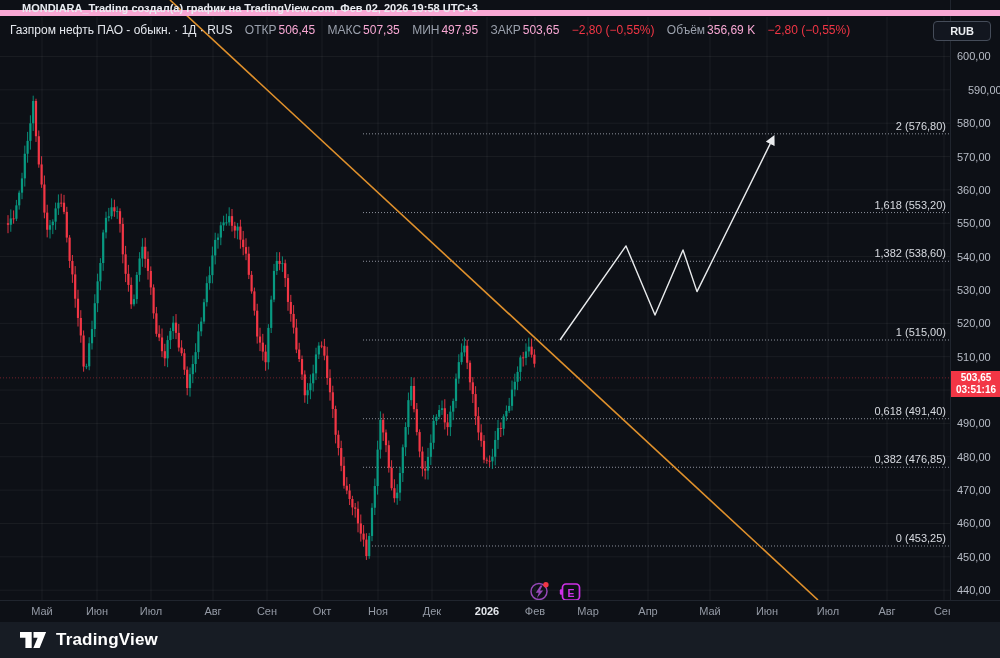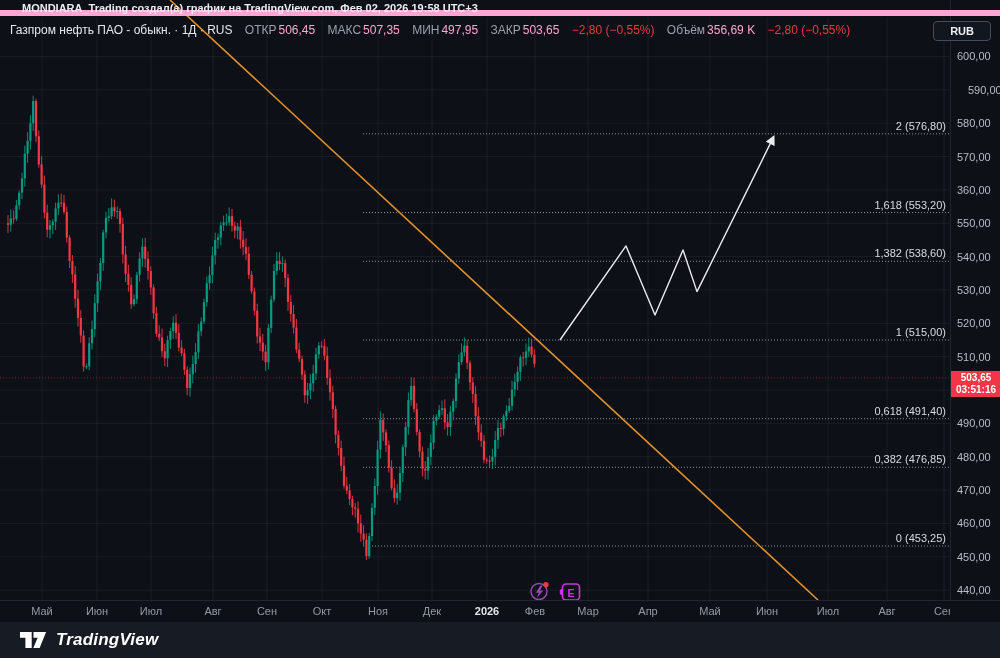--- a/index.html
+++ b/index.html
@@ -26,21 +26,21 @@
   .price-badge{position:absolute;left:0;width:50px;background:#f23645;color:#ffffff;
     font-size:10px;font-weight:bold;text-align:center;line-height:12px;padding:1px 0;z-index:8;}
 
   .axis-border-h{position:absolute;top:600px;left:0;width:1000px;height:0;
     border-top:1px solid #20252e;z-index:4;}
   .time-axis{position:absolute;top:601px;left:0;width:950px;height:21px;overflow:hidden;z-index:4;}
   .ttick{position:absolute;top:4px;transform:translateX(-50%);font-size:11px;color:#949aa5;white-space:nowrap;}
   .ttick.major{color:#e2e5ea;font-weight:bold;}
 
   .bottom-bar{position:absolute;top:622px;left:0;width:1000px;height:36px;background:#171c24;
-    display:flex;align-items:center;padding-left:20px;box-sizing:border-box;z-index:6;font-style:italic;}
+    display:flex;align-items:center;padding-left:20px;box-sizing:border-box;z-index:6;}
   .brand{color:#ffffff;font-size:17px;font-weight:bold;margin-left:9px;letter-spacing:.2px;}
 </style>
 </head>
 <body>
 
 <div id="app">
 
   <svg id="plot" width="1000" height="600">
     <defs>
       <marker id="arrowW" viewBox="0 0 10 10" refX="6.5" refY="5" markerWidth="7" markerHeight="7" orient="auto">

